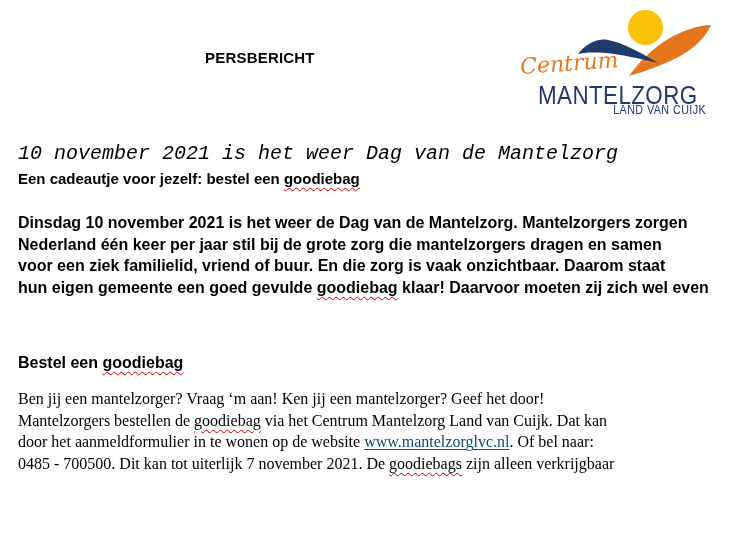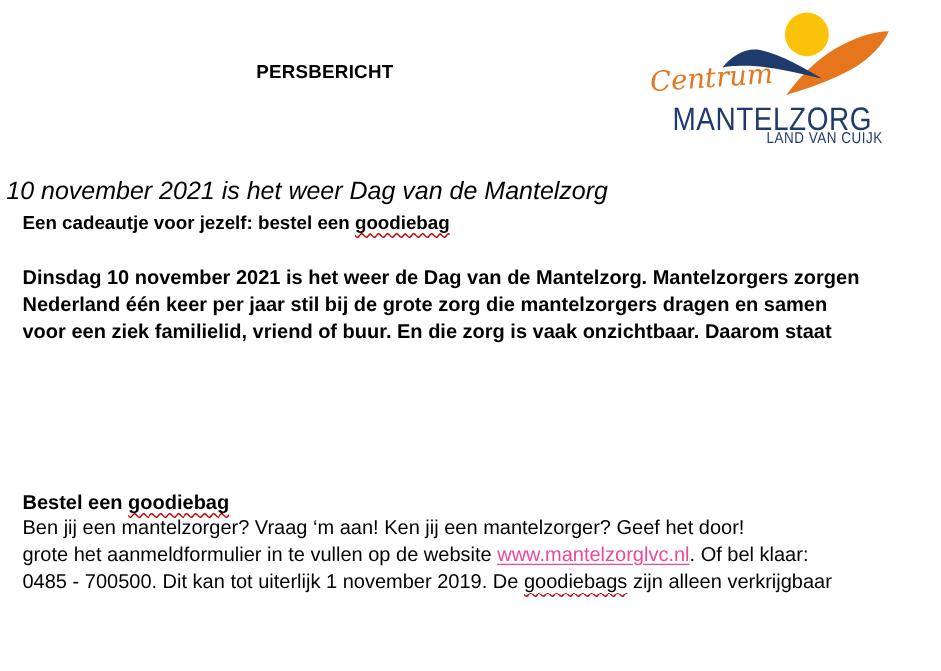--- a/index.html
+++ b/index.html
@@ -51,54 +51,55 @@
     font-weight: 400;
     color: #1F3A6C;
     letter-spacing: 0.5px;
     transform: scaleX(0.86);
     transform-origin: right top;
     white-space: nowrap;
   }
 
   
   .title {
-    position: absolute; left: 5px; top: 142px;
+    position: absolute; left: 18px; top: 142px;
     font-size: 20px;
     font-style: italic;
     white-space: nowrap;
+    font-family: Liberation Mono, monospace;
   }
   .subtitle {
     position: absolute; left: 18px; top: 168px;
     font-size: 15px;
     font-weight: 700;
   }
   .para { position: absolute; left: 18px; width: 720px; font-size: 16px; }
   .para.bold { font-weight: 700; }
   .p1 { top: 212px; }
   .h2 {
-    position: absolute; left: 18px; top: 392px;
+    position: absolute; left: 18px; top: 352px;
     font-size: 16px;
     font-weight: 700;
   }
-  .p2 { top: 412px; }
+  .p2 { top: 388px; font-family: Liberation Serif, serif; }
 
   .tline { height: 21.7px; line-height: 21.7px; white-space: nowrap; }
 
   .misspell {
     text-decoration-line: underline;
     text-decoration-style: wavy;
     text-decoration-color: #C00000;
     text-decoration-thickness: 1px;
     text-underline-offset: 3px;
   }
   .link {
     text-decoration-line: underline;
     text-decoration-thickness: 1px;
     text-underline-offset: 2px;
-    color: #ec4899;
+    color: #0c4a6e;
   }
 </style>
 </head>
 <body>
 
 <div class="page">
 
   <div class="persbericht">PERSBERICHT</div>
 
   <div class="logo">
@@ -115,25 +116,27 @@
   <div class="title">10 november 2021 is het weer Dag van de Mantelzorg</div>
 
   <div class="subtitle">
       <div class="tline"><span>Een cadeautje voor jezelf: bestel een </span><span class="misspell">goodiebag</span></div>
     </div>
 
   <div class="para bold p1">
       <div class="tline"><span>Dinsdag 10 november 2021 is het weer de Dag van de Mantelzorg. Mantelzorgers zorgen</span></div>
       <div class="tline"><span>Nederland één keer per jaar stil bij de grote zorg die mantelzorgers dragen en samen</span></div>
       <div class="tline"><span>voor een ziek familielid, vriend of buur. En die zorg is vaak onzichtbaar. Daarom staat</span></div>
+      <div class="tline"><span>hun eigen gemeente een goed gevulde </span><span class="misspell">goodiebag</span><span> klaar! Daarvoor moeten zij zich wel even</span></div>
     </div>
 
   <div class="h2">
       <div class="tline"><span>Bestel een </span><span class="misspell">goodiebag</span></div>
     </div>
 
   <div class="para p2">
       <div class="tline"><span>Ben jij een mantelzorger? Vraag ‘m aan! Ken jij een mantelzorger? Geef het door!</span></div>
-      <div class="tline"><span>grote het aanmeldformulier in te vullen op de website </span><span class="link">www.mantelzorglvc.nl</span><span>. Of bel klaar:</span></div>
-      <div class="tline"><span>0485 - 700500. Dit kan tot uiterlijk 1 november 2019. De </span><span class="misspell">goodiebags</span><span> zijn alleen verkrijgbaar</span></div>
+      <div class="tline"><span>Mantelzorgers bestellen de </span><span class="misspell">goodiebag</span><span> via het Centrum Mantelzorg Land van Cuijk. Dat kan</span></div>
+      <div class="tline"><span>door het aanmeldformulier in te wonen op de website </span><span class="link">www.mantelzorglvc.nl</span><span>. Of bel naar:</span></div>
+      <div class="tline"><span>0485 - 700500. Dit kan tot uiterlijk 7 november 2021. De </span><span class="misspell">goodiebags</span><span> zijn alleen verkrijgbaar</span></div>
     </div>
 
 </div>
 
 </body></html>

